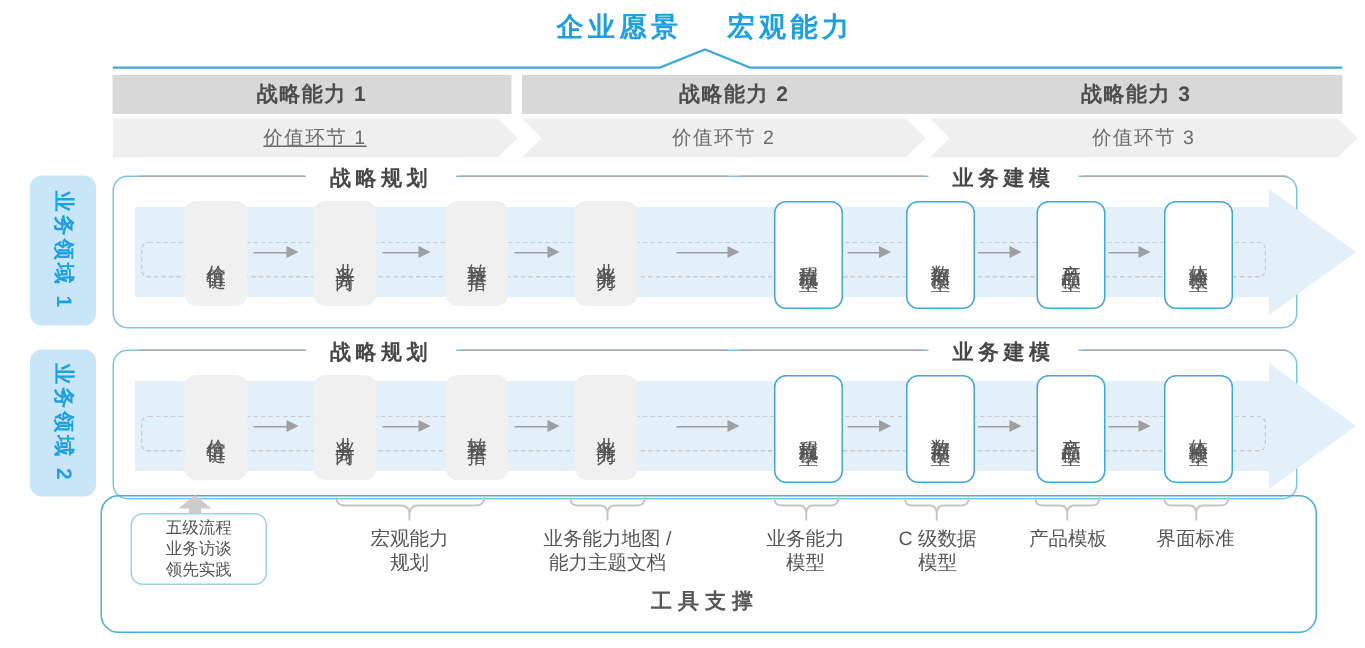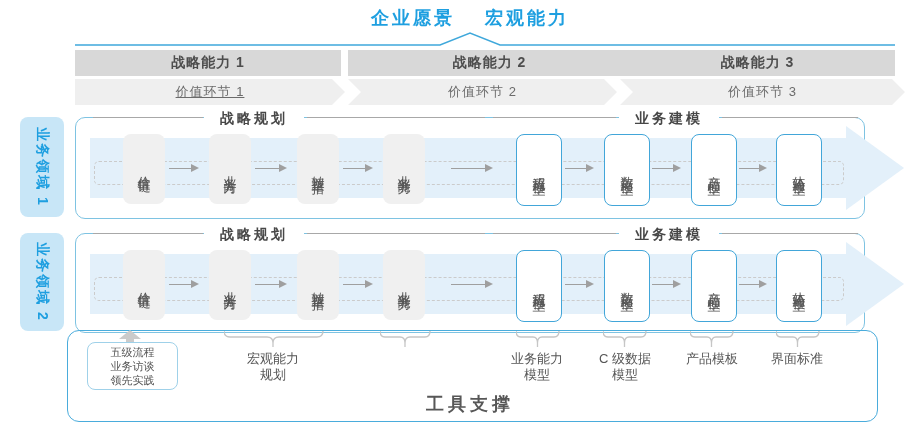--- a/index.html
+++ b/index.html
@@ -48,21 +48,21 @@
   .bbox{background:#fff;border:1.5px solid #42A6D9;width:44px;}
   .vtext{writing-mode:vertical-rl;text-orientation:upright;font-size:13px;color:#555;letter-spacing:2px;line-height:1;}
 
   .harrow{position:absolute;top:50px;height:0;border-top:1.5px solid #9F9F9F;}
   .harrow:after{content:'';position:absolute;right:-2px;top:-5px;width:0;height:0;
                 border-left:8px solid #9F9F9F;border-top:4.5px solid transparent;border-bottom:4.5px solid transparent;}
 
   
   .outer-box{position:absolute;left:67px;top:330px;width:809px;height:90px;border:1.5px solid #4AACDC;border-radius:12px;}
   .footer-label{position:absolute;left:30px;top:392px;width:880px;text-align:center;
-                font-size:18px;font-weight:bold;color:#575757;letter-spacing:4px;}
+                font-size:14px;font-weight:bold;color:#575757;letter-spacing:4px;}
 
   .practice-box{position:absolute;left:87px;top:342px;width:89px;height:46px;border:1px solid #9FD1E9;border-radius:8px;background:#fff;
                 display:flex;align-items:center;justify-content:center;text-align:center;
                 font-size:11px;line-height:14px;color:#555;white-space:pre-line;}
   .up-arrow-head{position:absolute;left:119px;top:330px;width:0;height:0;
                  border-left:11px solid transparent;border-right:11px solid transparent;border-bottom:9px solid #CBCBCB;}
   .up-arrow-stem{position:absolute;left:126px;top:338px;width:8px;height:5px;background:#CBCBCB;}
 
   .brace{position:absolute;top:331px;}
   .ann{position:absolute;top:351px;width:120px;text-align:center;font-size:13px;line-height:16px;color:#555;white-space:pre-line;} .ann4:{}
@@ -214,20 +214,22 @@
   </svg>
   <svg class="brace" style="left:690px;" width="44" height="17">
     <path d="M0 0 Q0 6 5 6 H17 Q21.5 6 21.5 12 V16 M21.5 12 Q21.5 6 26 6 H38 Q43 6 43 0" fill="none" stroke="#C6C6C6" stroke-width="1.3"></path>
   </svg>
   <svg class="brace" style="left:776px;" width="44" height="17">
     <path d="M0 0 Q0 6 5 6 H17 Q21.5 6 21.5 12 V16 M21.5 12 Q21.5 6 26 6 H38 Q43 6 43 0" fill="none" stroke="#C6C6C6" stroke-width="1.3"></path>
   </svg>
 
   <div class="ann a2" style="left:213px;">宏观能力
 规划</div>
+  <div class="ann a3">业务能力地图 /
+能力主题文档</div>
   <div class="ann a4">业务能力
 模型</div>
   <div class="ann a5">C 级数据
 模型</div>
   <div class="ann a7">界面标准</div>
   <div class="ann a6">产品模板</div>
 
 </div>
 
 </body></html>

